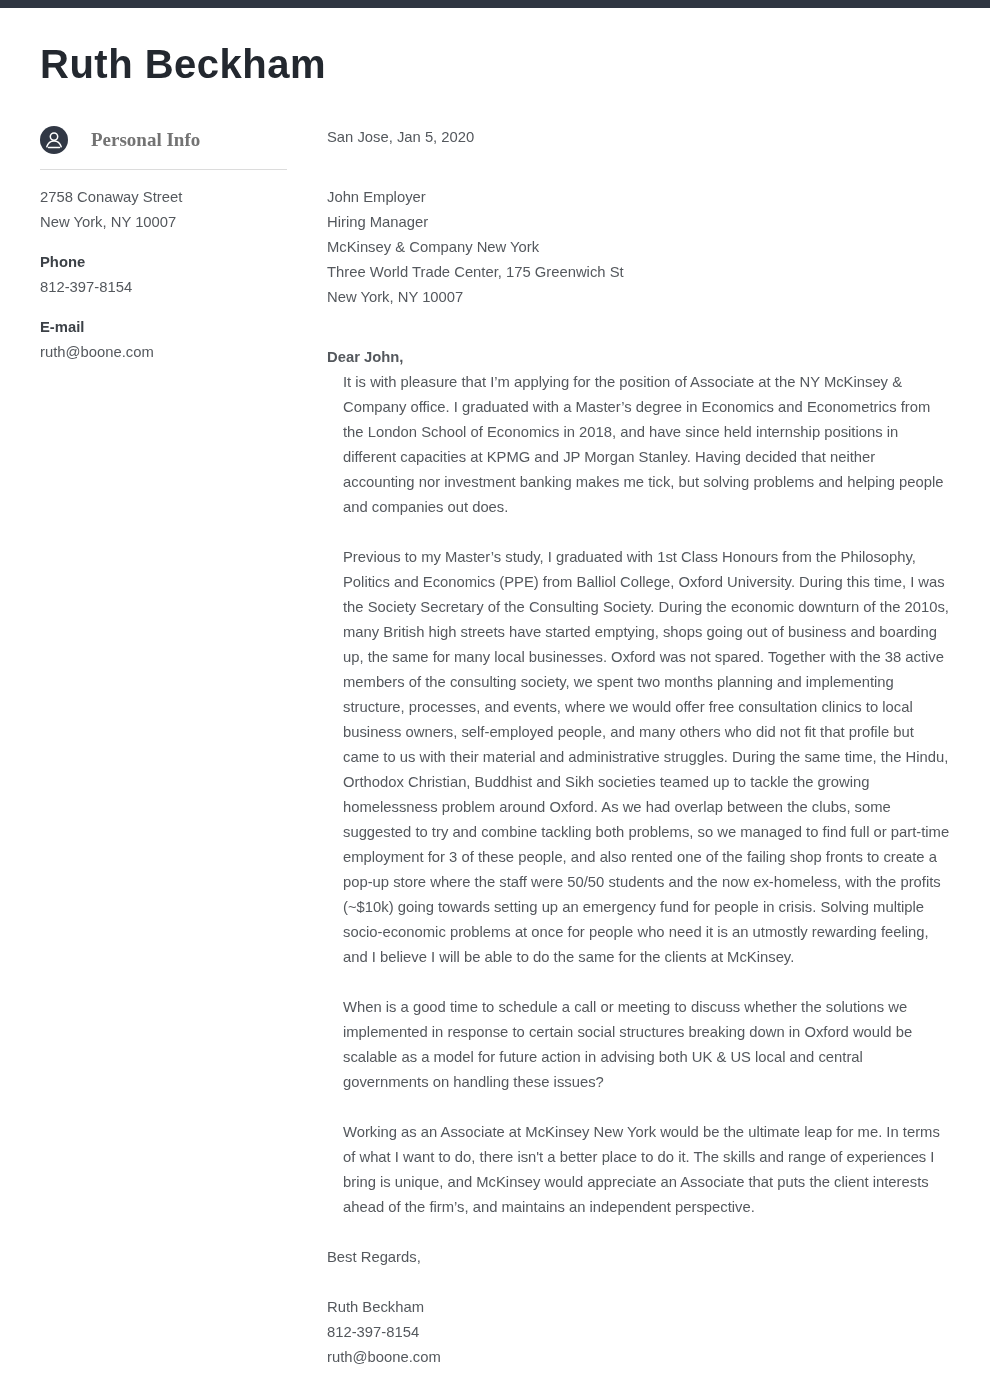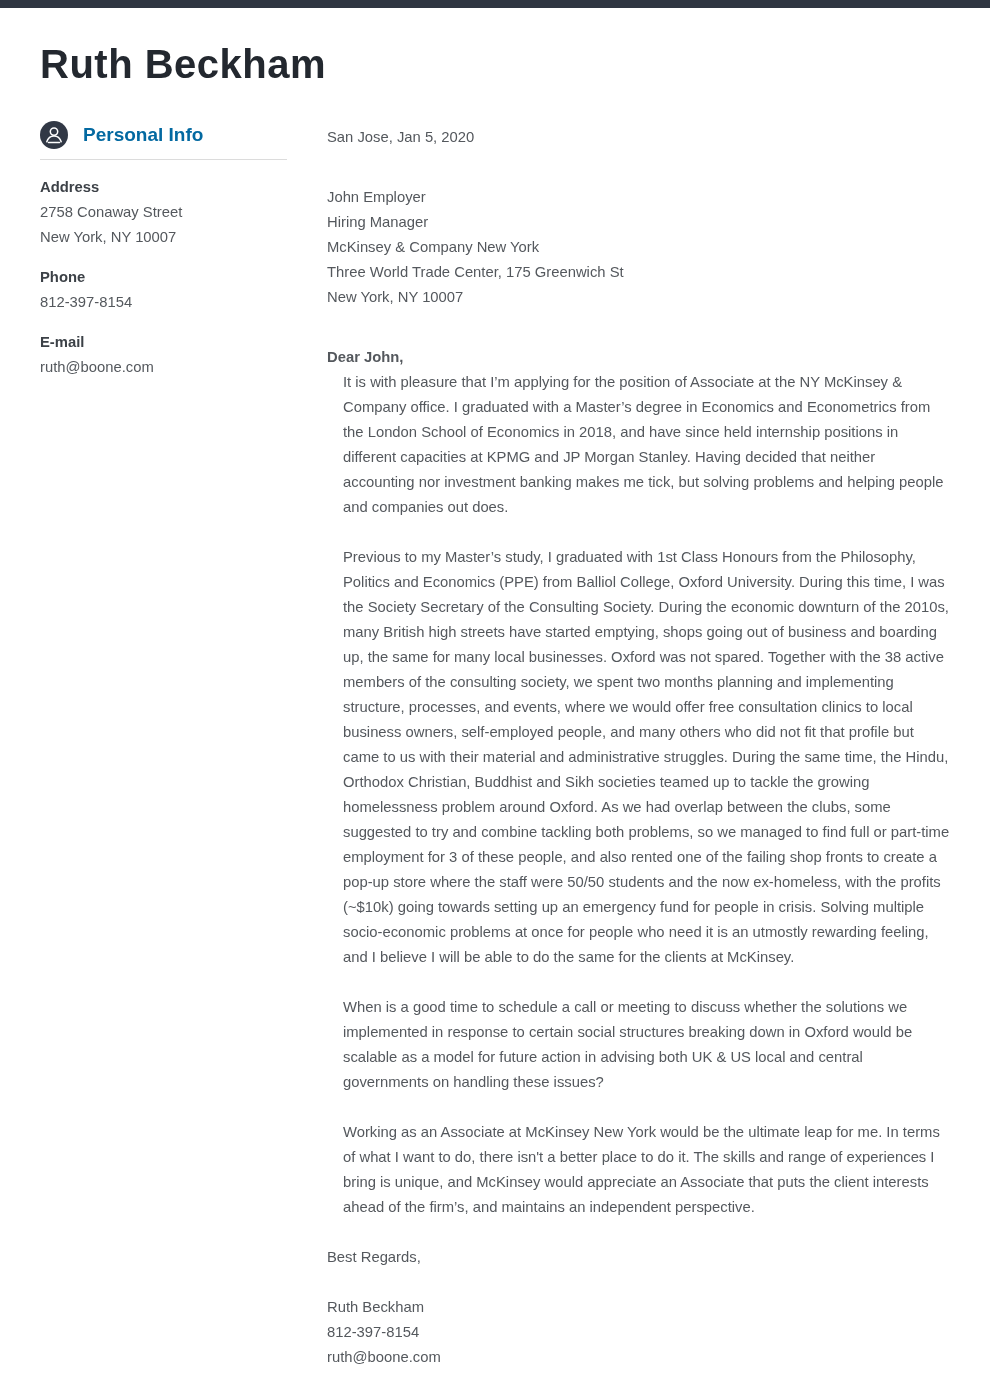--- a/index.html
+++ b/index.html
@@ -35,24 +35,25 @@
     flex: 0 0 247px;
     margin-right: 40px;
   }
   .sb-head {
     display: flex;
     align-items: center;
     gap: 15px;
   }
   .sb-head .icon { width: 28px; height: 28px; flex: 0 0 28px; }
   .sb-head h2 {
-    margin: 0;
+    margin: 8px;
     font-size: 19px;
     font-weight: 700;
-    color: #0369a1;
+    color: #737373;
+    font-family: Liberation Serif, serif;
   }
   .sb-divider {
     border: none;
     border-top: 1px solid #dcdcdc;
     margin: 10px 0 0 0;
   }
   .group { margin-top: 15px; }
   .group .label {
     font-size: 14.8px;
     font-weight: 700;
@@ -98,21 +99,20 @@
             <circle cx="14" cy="10.6" r="3.7" fill="none" stroke="#ffffff" stroke-width="1.5"></circle>
             <path d="M6.8 20.8 C 8.2 16.4 10.8 14.9 14 14.9 C 17.2 14.9 19.8 16.4 21.2 20.8" fill="none" stroke="#ffffff" stroke-width="1.5" stroke-linecap="round"></path>
             <path d="M8.5 21.6 L 19.5 21.6" stroke="#ffffff" stroke-width="1.5" stroke-linecap="round"></path>
           </svg>
         </span>
         <h2>Personal Info</h2>
       </div>
       <hr class="sb-divider">
 
       <div class="group">
-        <div class="label">Address</div>
         <div class="value">2758 Conaway Street</div>
         <div class="value">New York, NY 10007</div>
       </div>
 
       <div class="group">
         <div class="label">Phone</div>
         <div class="value">812-397-8154</div>
       </div>
 
       <div class="group">

